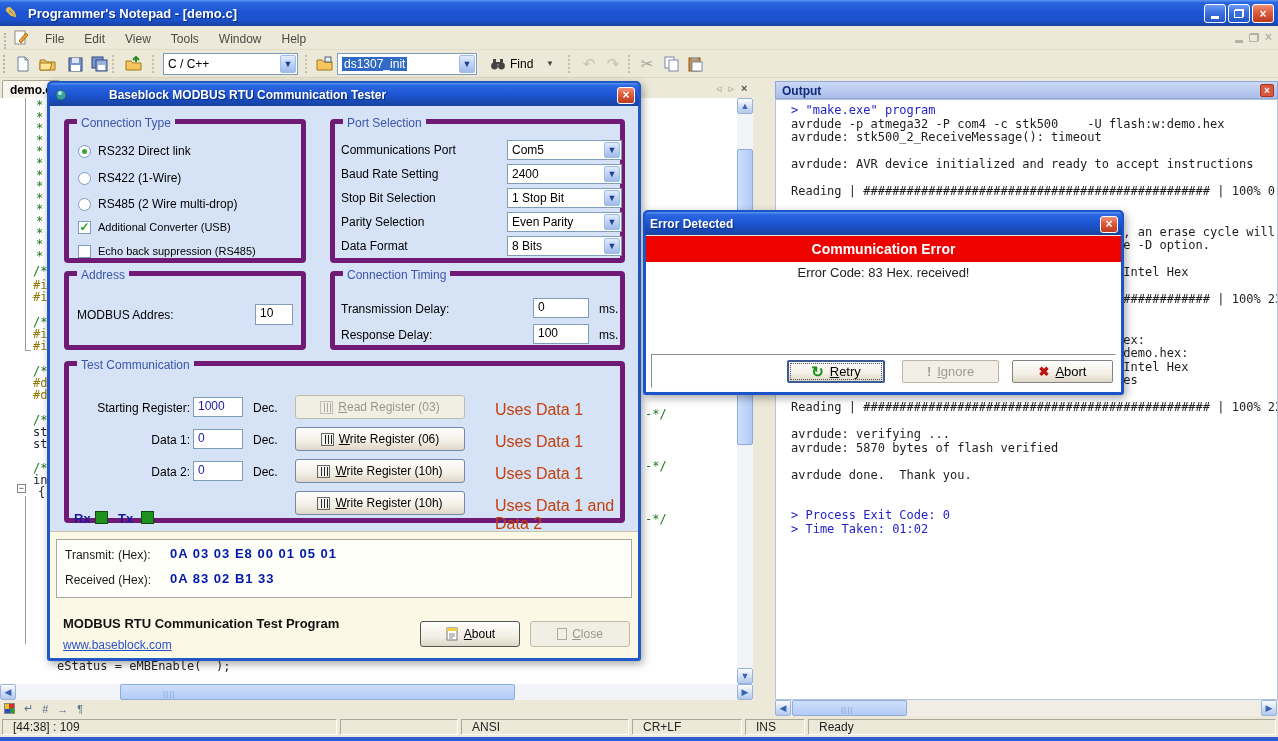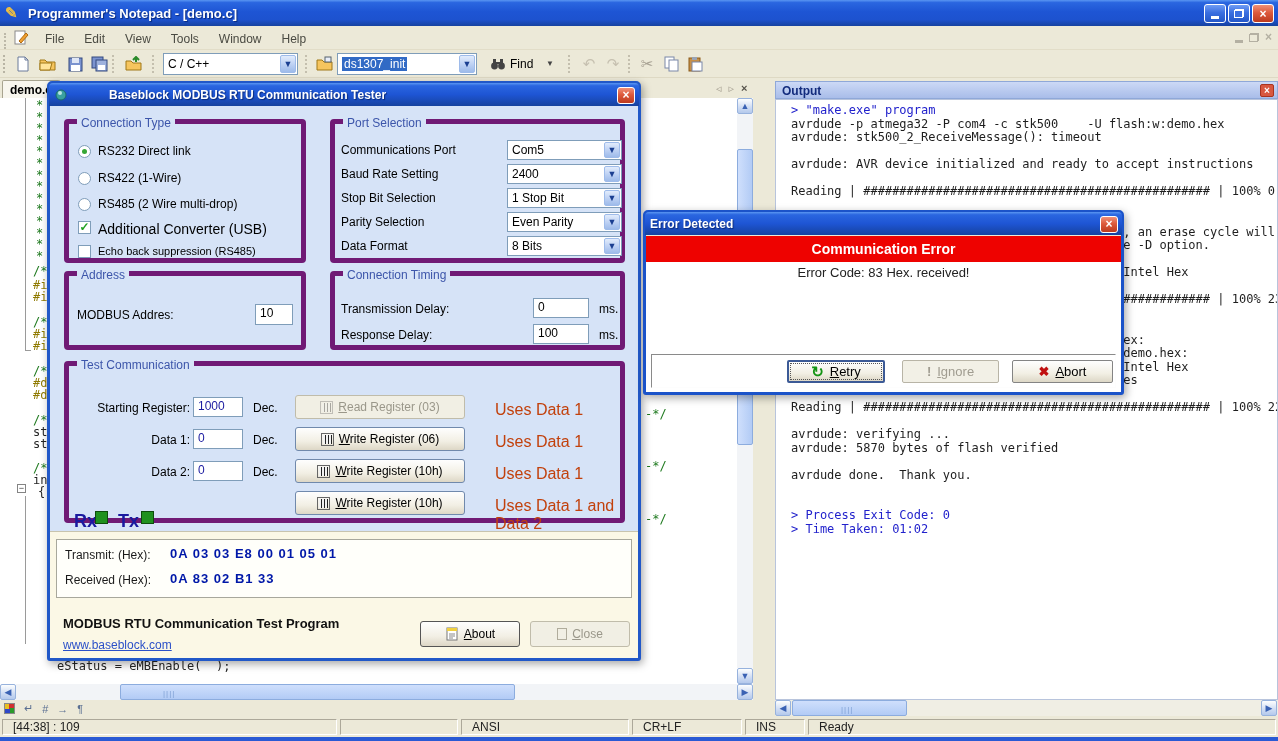--- a/index.html
+++ b/index.html
@@ -113,21 +113,21 @@
     color:#21a121; font-size:12px; font-weight:bold; line-height:11px; text-align:center; }
   .tin { position:absolute; background:#fff; border:1px solid #7f9db9; font-size:12px; padding:1px 4px;
     font-family:"Liberation Sans", sans-serif; color:#1a1aa0; }
   .tin.blk2 { color:#000; }
   .xpbtn { position:absolute; background:linear-gradient(180deg,#fefefe,#f2efe4 60%,#ddd7c6);
     border:1px solid #7089ac; border-radius:3px; display:flex; align-items:center; justify-content:center; gap:5px;
     font-size:12px; color:#000; }
   .xpbtn.dis { background:#f1efe4; border-color:#c0bcaa; color:#9a978a; }
   .uses { position:absolute; font-size:16px; color:#c2410c; }
   .ledsq { position:absolute; width:13px; height:13px; background:#1f911f; border:1px solid #0d4d0d; }
-  .rxtx { position:absolute; color:#1a1aa0; font-size:18px; font-weight:bold; }
+  .rxtx { position:absolute; color:#1a1aa0; font-size:13px; font-weight:bold; }
   #mb-bottom { position:absolute; left:0; right:0; top:424px; bottom:0; background:#fbf8e6; border-top:1px solid #c8c4ae; }
   #hexbox { position:absolute; left:6px; right:6px; top:7px; height:59px; background:#fffffa; border:1px solid #a8a89c; }
   .hex-label { position:absolute; left:8px; color:#1a1a1a; font-size:12px; }
   .hex-val { position:absolute; left:113px; color:#0018a8; font-weight:bold; font-size:13px; letter-spacing:1px; }
   #mb-program { position:absolute; left:13px; top:84px; font-weight:bold; font-size:13px; color:#111; }
   #mb-link { position:absolute; left:13px; top:106px; color:#2b50c8; text-decoration:underline; font-size:12px; }
   .barcode { width:13px; height:13px; background:#f2f2f2; border:1px solid #666;
     background-image:repeating-linear-gradient(90deg,#222 0 1px,transparent 1px 3px); background-clip:content-box; padding:1px; }
   .xpbtn.dis .barcode { opacity:.35; }
 
@@ -404,21 +404,21 @@
 
     <div class="grp" style="left:14px;top:12px;width:242px;height:144px">
       <span class="grp-cap">Connection Type</span>
       <span class="radio on" style="left:9px;top:21px"></span>
       <span class="row-label" style="left:29px;top:20px">RS232 Direct link</span>
       <span class="radio" style="left:9px;top:48px"></span>
       <span class="row-label" style="left:29px;top:47px">RS422 (1-Wire)</span>
       <span class="radio" style="left:9px;top:74px"></span>
       <span class="row-label" style="left:29px;top:73px">RS485 (2 Wire multi-drop)</span>
       <span class="checkbox" style="left:9px;top:97px">✓</span>
-      <span class="row-label" style="left:29px;top:97px;font-size:14px">Additional Converter (USB)</span>
+      <span class="row-label" style="left:29px;top:97px;font-size:11px">Additional Converter (USB)</span>
       <span class="checkbox" style="left:9px;top:121px"></span>
       <span class="row-label" style="left:29px;top:121px;font-size:11px">Echo back suppression (RS485)</span>
     </div>
 
     <div class="grp" style="left:280px;top:12px;width:295px;height:144px">
       <span class="grp-cap">Port Selection</span>
       <span class="row-label" style="left:6px;top:19px">Communications Port</span>
       <div class="combo" style="left:172px;top:16px;width:115px;height:20px">
         <span class="val" style="top:2px">Com5</span>
           <span class="drop">▼</span>

